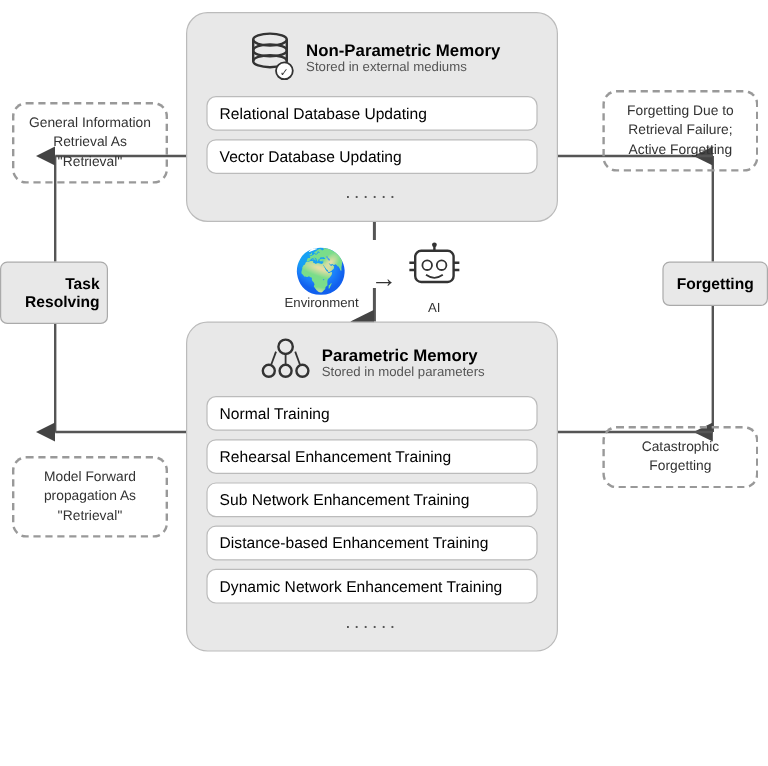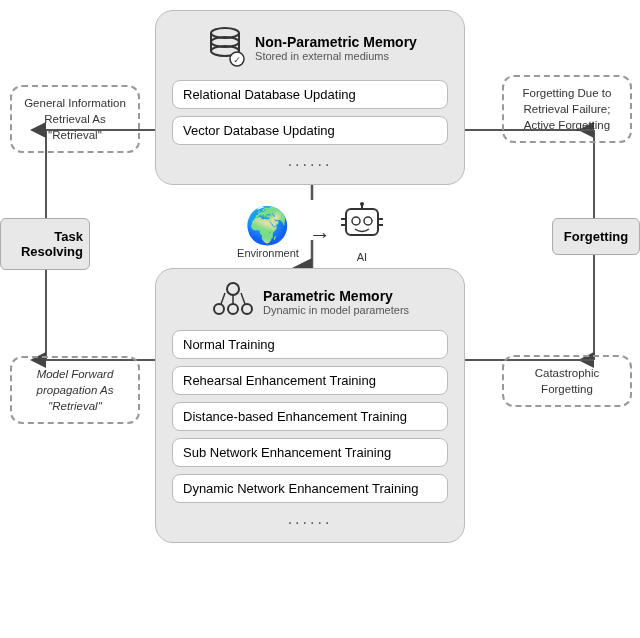--- a/index.html
+++ b/index.html
@@ -136,24 +136,23 @@
       width: 130px;
     }
 
     .dashed-box-forgetting {
       top: 75px;
       right: 8px;
       width: 130px;
     }
 
     .dashed-box-model {
-      top: 356px;
+      top: 380px;
       left: 10px;
       width: 130px;
-      font-style: italic;
     }
 
     .dashed-box-catastrophic {
       top: 355px;
       right: 8px;
       width: 130px;
     }
 
     
     .middle-area {
@@ -319,27 +318,27 @@
           <circle cx="8" cy="28" r="5" fill="none" stroke="#333" stroke-width="2"></circle>
           <circle cx="22" cy="28" r="5" fill="none" stroke="#333" stroke-width="2"></circle>
           <circle cx="36" cy="28" r="5" fill="none" stroke="#333" stroke-width="2"></circle>
           <line x1="14" y1="12" x2="10" y2="23" stroke="#333" stroke-width="1.5"></line>
           <line x1="22" y1="14" x2="22" y2="23" stroke="#333" stroke-width="1.5"></line>
           <line x1="30" y1="12" x2="34" y2="23" stroke="#333" stroke-width="1.5"></line>
         </svg>
       </div>
       <div class="box-title-group">
         <span class="box-title">Parametric Memory</span>
-        <span class="box-subtitle">Dynamic in model parameters</span>
+        <span class="box-subtitle">Stored in model parameters</span>
       </div>
     </div>
     <div class="memory-item">Normal Training</div>
     <div class="memory-item">Rehearsal Enhancement Training</div>
+    <div class="memory-item">Sub Network Enhancement Training</div>
     <div class="memory-item">Distance-based Enhancement Training</div>
-    <div class="memory-item">Sub Network Enhancement Training</div>
     <div class="memory-item">Dynamic Network Enhancement Training</div>
     <div class="dots">......</div>
   </div>
 
   <div class="task-resolving">
     <span>Task Resolving</span>
   </div>
 
   <div class="forgetting">
     <span>Forgetting</span>

